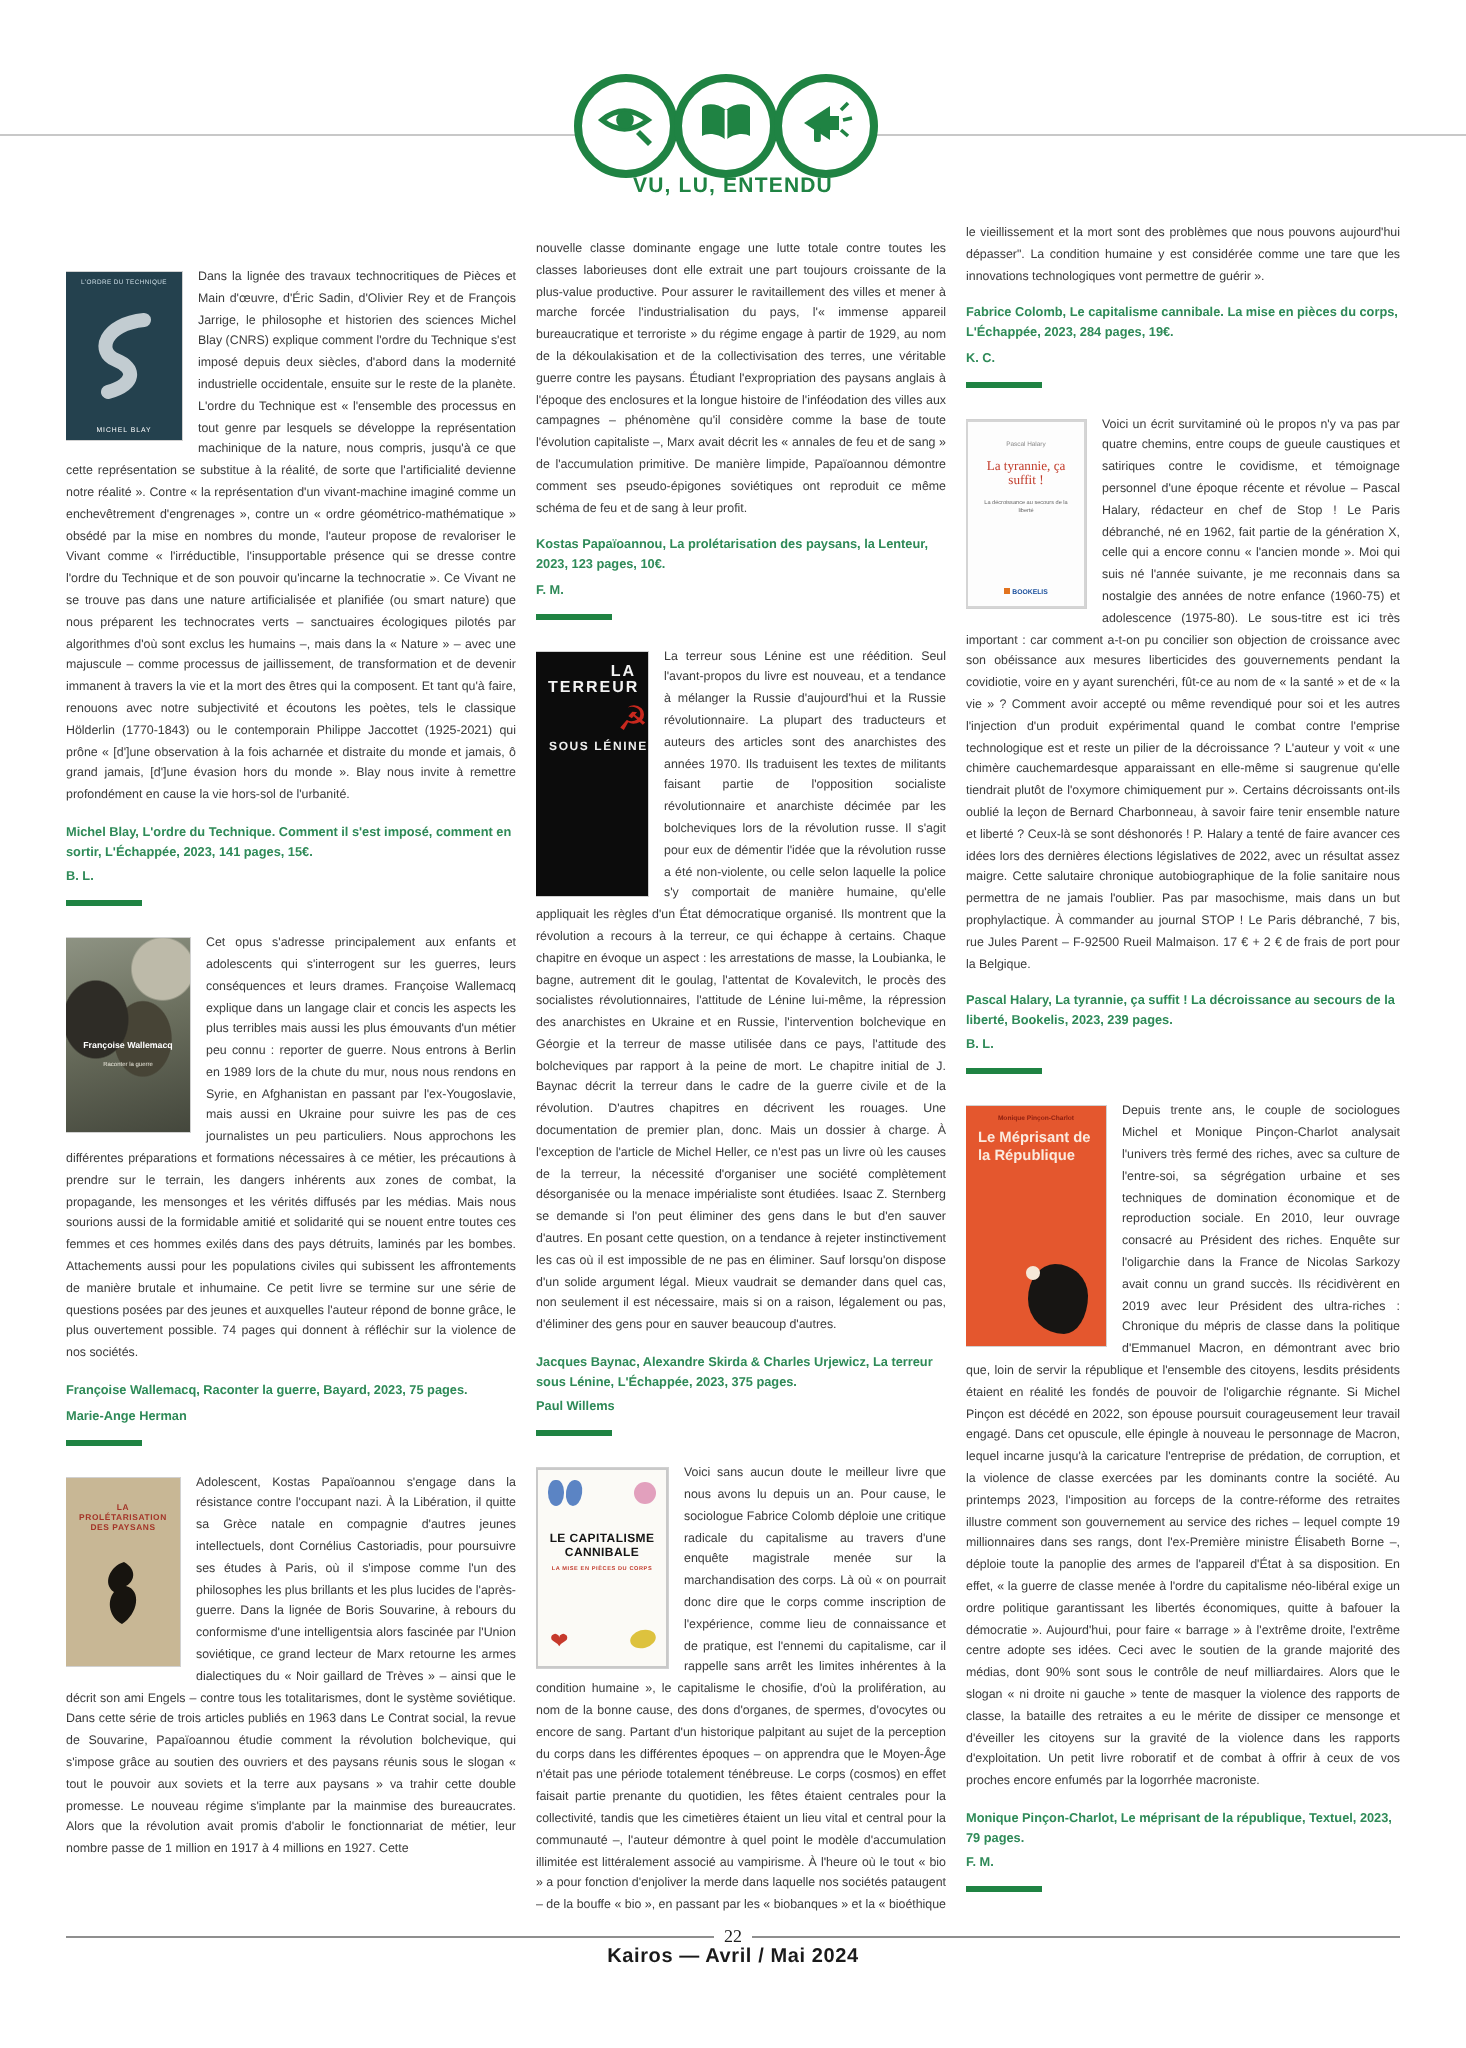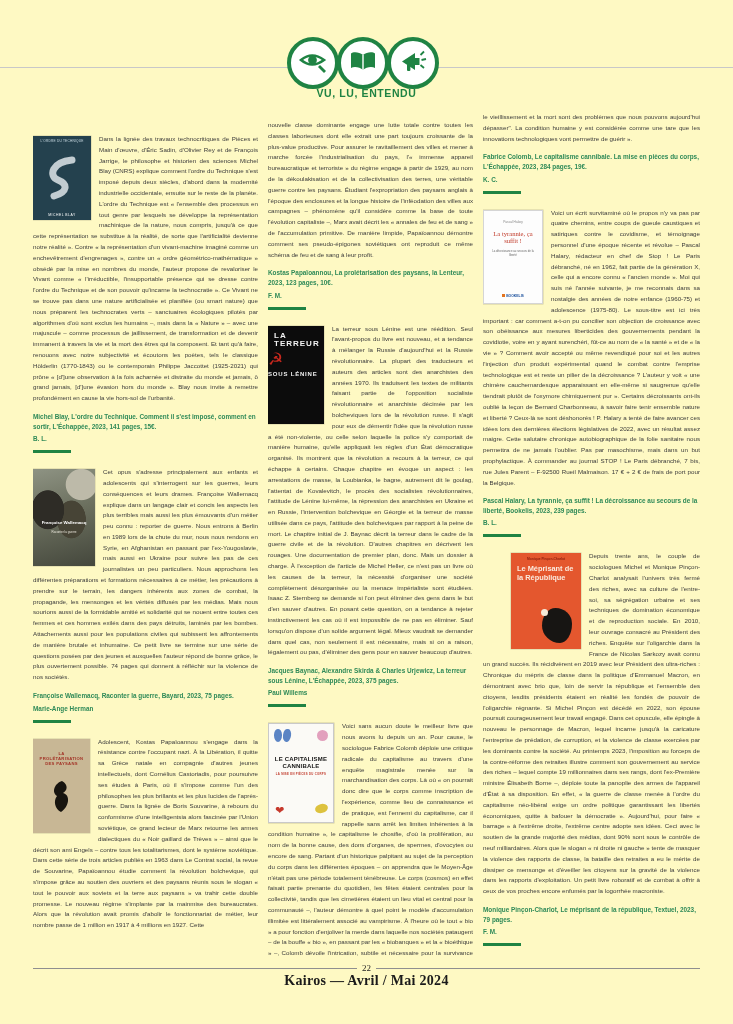--- a/index.html
+++ b/index.html
@@ -1,17 +1,17 @@
 <!DOCTYPE html>
 <html lang="fr"><head>
 <meta charset="utf-8">
 <style>
   html,body{margin:0;padding:0;background:#e8e8e8;}
   .page{
-    position:relative;width:733px;height:1024px;margin:0 auto;background:#fef9c3;
+    position:relative;width:733px;height:1024px;margin:0 auto;background:#ffffff;
     overflow:hidden;font-family:"Liberation Sans","DejaVu Sans",sans-serif;color:#3b3b3b;
   }
   
   .topline{position:absolute;top:67px;left:0;right:0;height:1px;background:#c8c8c8;}
   .badges{position:absolute;top:37px;left:289px;display:flex;}
   .badge{
     width:52px;height:52px;border-radius:50%;background:#fff;border:4px solid #1f8343;
     box-sizing:border-box;display:flex;align-items:center;justify-content:center;
     margin-left:-2px;position:relative;z-index:2;
   }
@@ -49,53 +49,53 @@
       radial-gradient(ellipse at 62% 52%, #474436 0 26%, rgba(0,0,0,0) 27%),
       linear-gradient(165deg,#8e9383 0%,#6b6f5e 45%,#44473c 100%);}
   .cb-author{position:absolute;top:52%;width:100%;text-align:center;font-size:4.4px;font-weight:bold;color:#fff;}
   .cb-title{position:absolute;top:63%;width:100%;text-align:center;font-size:3px;color:#e8e6da;}
   
   .cover-c{width:57px;height:94px;background:#c8b795;}
   .cc-author{font-size:3px;color:#4a443a;text-align:center;padding-top:4px;}
   .cc-title{color:#a33327;font-weight:bold;font-size:4.2px;line-height:5.4px;text-align:center;margin-top:8px;letter-spacing:0.3px;padding:0 4px;}
   .cc-blob{position:absolute;left:14px;top:40px;}
   
-  .cover-d{width:56px;height:98px;background:#0c0c0c;text-align:left;}
+  .cover-d{width:56px;height:122px;background:#0c0c0c;text-align:right;}
   .cd-title{font-weight:bold;font-size:8px;line-height:8.6px;color:#f2f2f2;margin-top:6px;letter-spacing:1px;padding:0 6px;}
   .cd-sickle{font-size:17px;line-height:20px;color:#c8281e;margin-top:1px;}
   .cd-sub{font-size:6px;font-weight:bold;color:#efefef;letter-spacing:0.8px;margin-top:1px;}
   
   .cover-e{width:66px;height:100px;background:#fbfaf6;border:0.5px solid #c9c9c9;}
   .ce-lung{position:absolute;top:5px;left:5px;width:8px;height:13px;background:#5b84c4;border-radius:45% 45% 50% 50%;}
   .ce-lung.two{left:14px;transform:rotate(8deg);}
   .ce-pink{position:absolute;top:6px;right:5px;width:11px;height:11px;border-radius:50%;background:#e2a0bd;}
   .ce-heart{position:absolute;bottom:6px;left:6px;color:#c6392c;font-size:11px;line-height:1;}
   .ce-yellow{position:absolute;bottom:9px;right:5px;width:13px;height:9px;background:#ddc23e;border-radius:50%;transform:rotate(-15deg);}
   .ce-title{position:relative;margin-top:32px;text-align:center;font-weight:900;font-size:6px;line-height:6.6px;color:#141414;letter-spacing:0.2px;}
   .ce-sub{text-align:center;color:#c0392b;font-size:2.8px;font-weight:bold;margin-top:2px;letter-spacing:0.3px;}
   
   .cover-f{width:60px;height:94px;background:#fdfdfd;border:0.5px solid #d5d5d5;}
   .cf-author{font-size:3.2px;color:#888;text-align:center;margin-top:9px;}
   .cf-title{font-family:"Liberation Serif","DejaVu Serif",serif;color:#c13b2a;font-size:6.6px;line-height:7.6px;text-align:center;margin-top:6px;padding:0 6px;}
   .cf-sub{font-size:2.8px;color:#666;text-align:center;line-height:3.8px;margin-top:5px;padding:0 7px;}
   .cf-logo{position:absolute;bottom:5px;width:100%;text-align:center;font-size:3.4px;font-weight:bold;color:#1a4f9c;}
   .cf-logo .sq{display:inline-block;width:3px;height:3px;background:#e2731f;margin-right:1px;}
   
-  .cover-g{width:70px;height:96px;background:#e4572e;margin-left:28px;}
+  .cover-g{width:70px;height:120px;background:#e4572e;}
   .cg-author{font-size:3.3px;font-weight:bold;color:#8c1f10;text-align:center;padding-top:4px;}
   .cg-title{color:#fbeade;font-size:7.4px;font-weight:bold;line-height:8.4px;padding:4px 6px 0;}
   .cg-blob{position:absolute;bottom:6px;right:9px;width:30px;height:35px;background:#171513;
            border-radius:45% 55% 40% 60% / 50% 45% 55% 50%;}
   .cg-dot{position:absolute;bottom:33px;right:33px;width:7px;height:7px;background:#f5e9d8;border-radius:50%;}
   
   .footer-rule-row{position:absolute;left:33px;right:33px;top:963px;display:flex;align-items:center;gap:5px;}
   .frule{flex:1;height:1px;background:#8f8f8f;}
   .fpage{font-family:"Liberation Serif","DejaVu Serif",serif;font-size:9px;color:#1d1d1d;}
   .imprint{position:absolute;left:0;right:0;top:973px;text-align:center;
-           font-family:Liberation Serif, serif;font-weight:bold;font-size:14px;color:#1a1a1a;letter-spacing:0.3px;}
+           font-family:Liberation Sans, sans-serif;font-weight:bold;font-size:10px;color:#1a1a1a;letter-spacing:0.3px;}
 </style>
 </head>
 <body>
 
 <div class="page">
 
   <div class="topline"></div>
 
   <div class="badges">
     <div class="badge">

